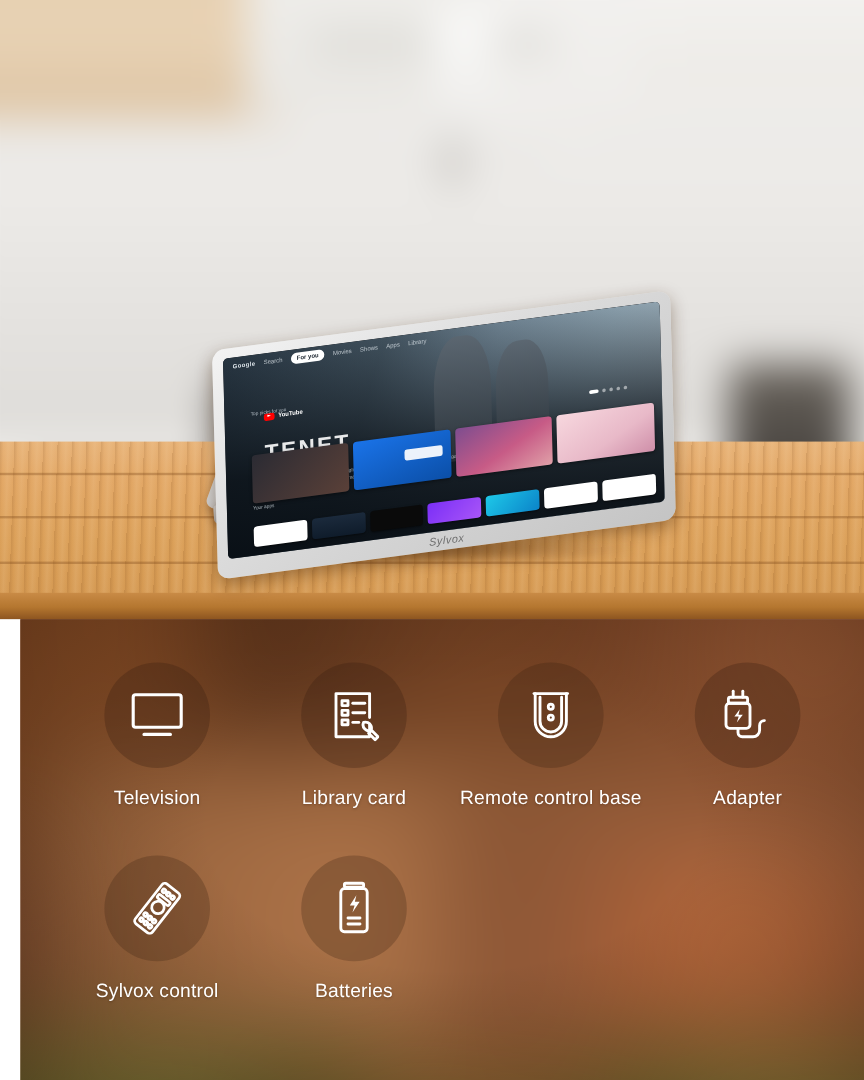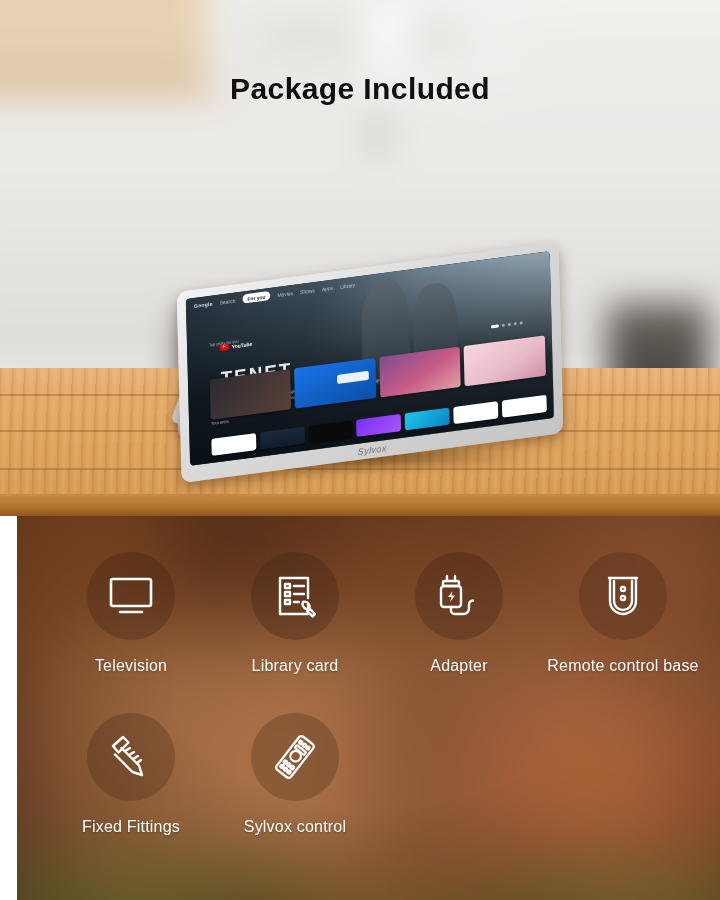--- a/index.html
+++ b/index.html
@@ -338,21 +338,20 @@
       <div class="k-cooktop"></div>
       <div class="k-knives"></div>
       <div class="k-jar" style="left:300px;"></div>
       <div class="k-jar" style="left:338px;"></div>
       <div class="k-utensil" style="left:420px;"></div>
       <div class="k-utensil" style="left:448px;"></div>
       <div class="k-jar" style="left:478px;"></div>
       <div class="k-green"></div>
     </div>
 
-    <div class="title">Package Included</div>
 
     <div class="table-top">
       <div class="plank-line" style="top:26px;"></div>
       <div class="plank-line" style="top:62px;"></div>
       <div class="plank-line" style="top:100px;"></div>
       <div class="table-edge"></div>
     </div>
 
     <div class="tv-wrap">
       <div class="tv-shadow"></div>
@@ -465,60 +464,47 @@
             <line x1="20" y1="20" x2="30" y2="20"></line>
             <rect x="11" y="26" width="5" height="4"></rect>
             <line x1="20" y1="28" x2="25" y2="28"></line>
             <path d="M29 28 a5 5 0 0 0 6.6 6.6 L41 40 l-2.4 2.4 -5.4-5.4 A5 5 0 0 0 29 28 z"></path>
           </svg>
         </div>
         <div class="label">Library card</div>
       </div>
 
 
+      <div class="cell r2">
+        <div class="circle">
+          <svg class="ico" width="40" height="44" viewBox="0 0 40 44" fill="none" stroke="#fff" stroke-width="2.4" stroke-linecap="round" stroke-linejoin="round">
+            <path d="M7 4 V27 a13 13 0 0 0 26 0 V4"></path>
+            <path d="M11 7 V27 a9 9 0 0 0 18 0 V7"></path>
+            <line x1="6" y1="4" x2="34" y2="4"></line>
+            <circle cx="20" cy="15" r="2.1"></circle>
+            <circle cx="20" cy="24" r="2.1"></circle>
+          </svg>
+        </div>
+        <div class="label">Remote control base</div>
+      </div>
+
       <div class="cell r1">
         <div class="circle">
           <svg class="ico" width="46" height="44" viewBox="0 0 46 44" fill="none" stroke="#fff" stroke-width="2.4" stroke-linecap="round" stroke-linejoin="round">
             <line x1="11" y1="2" x2="11" y2="7"></line>
             <line x1="19" y1="2" x2="19" y2="7"></line>
             <rect x="7" y="7" width="16" height="5" rx="1.6"></rect>
             <rect x="5" y="12" width="20" height="21" rx="3"></rect>
             <path d="M16.5 17 l-4.5 6 h3.6 l-1.6 5 5-6.4 h-3.6 z" fill="#fff" stroke="none"></path>
             <path d="M15 33 v3.5 a3.5 3.5 0 0 0 3.5 3.5 h9 a5.5 5.5 0 0 0 5.5 -5.5 v-4 a4 4 0 0 1 4 -4"></path>
           </svg>
         </div>
         <div class="label">Adapter</div>
       </div>
 
-      <div class="cell r2">
-        <div class="circle">
-          <svg class="ico" width="40" height="44" viewBox="0 0 40 44" fill="none" stroke="#fff" stroke-width="2.4" stroke-linecap="round" stroke-linejoin="round">
-            <path d="M7 4 V27 a13 13 0 0 0 26 0 V4"></path>
-            <path d="M11 7 V27 a9 9 0 0 0 18 0 V7"></path>
-            <line x1="6" y1="4" x2="34" y2="4"></line>
-            <circle cx="20" cy="15" r="2.1"></circle>
-            <circle cx="20" cy="24" r="2.1"></circle>
-          </svg>
-        </div>
-        <div class="label">Remote control base</div>
-      </div>
-
-      <div class="cell r2">
-        <div class="circle">
-          <svg class="ico" width="46" height="46" viewBox="0 0 46 46" fill="none" stroke="#fff" stroke-width="2.4" stroke-linecap="round" stroke-linejoin="round">
-            <path d="M5 12 L15 3 l5.5 5.5 -10 10 z"></path>
-            <path d="M13.5 14 L31 31.5 l3 9.5 -9.5-3 L7 20.5"></path>
-            <line x1="17" y1="17" x2="22" y2="14"></line>
-            <line x1="21" y1="21" x2="26" y2="18"></line>
-            <line x1="25" y1="25" x2="30" y2="22"></line>
-            <line x1="29" y1="29" x2="33" y2="26"></line>
-          </svg>
-        </div>
-        <div class="label">Fixed Fittings</div>
-      </div>
 
       <div class="cell r2">
         <div class="circle">
           <svg class="ico" width="48" height="44" viewBox="0 0 48 44" fill="none" stroke="#fff" stroke-width="2.3" stroke-linecap="round" stroke-linejoin="round">
             <g transform="rotate(38 24 22)">
               <rect x="15" y="1" width="18" height="42" rx="3"></rect>
               <circle cx="24" cy="21" r="5.2"></circle>
               <circle cx="19.5" cy="7" r="1.5"></circle>
               <circle cx="24" cy="7" r="1.5"></circle>
               <circle cx="28.5" cy="7" r="1.5"></circle>
@@ -528,16 +514,28 @@
               <circle cx="28.5" cy="32" r="1.5"></circle>
               <circle cx="19.5" cy="37.5" r="1.5"></circle>
               <circle cx="24" cy="37.5" r="1.5"></circle>
               <circle cx="28.5" cy="37.5" r="1.5"></circle>
             </g>
           </svg>
         </div>
         <div class="label">Sylvox control</div>
       </div>
 
+      <div class="cell r2">
+        <div class="circle">
+          <svg class="ico" width="34" height="46" viewBox="0 0 34 46" fill="none" stroke="#fff" stroke-width="2.4" stroke-linecap="round" stroke-linejoin="round">
+            <rect x="9" y="2" width="16" height="3.4" rx="1.2"></rect>
+            <rect x="6" y="6.5" width="22" height="36" rx="3"></rect>
+            <path d="M19 12 l-5.5 8.5 h4 l-1.8 6 6-9 h-4 z" fill="#fff" stroke="none"></path>
+            <line x1="12" y1="31" x2="22" y2="31"></line>
+            <line x1="12" y1="36" x2="22" y2="36"></line>
+          </svg>
+        </div>
+        <div class="label">Batteries</div>
+      </div>
 
     </div>
   </div>
 </div>
 
 </body></html>

